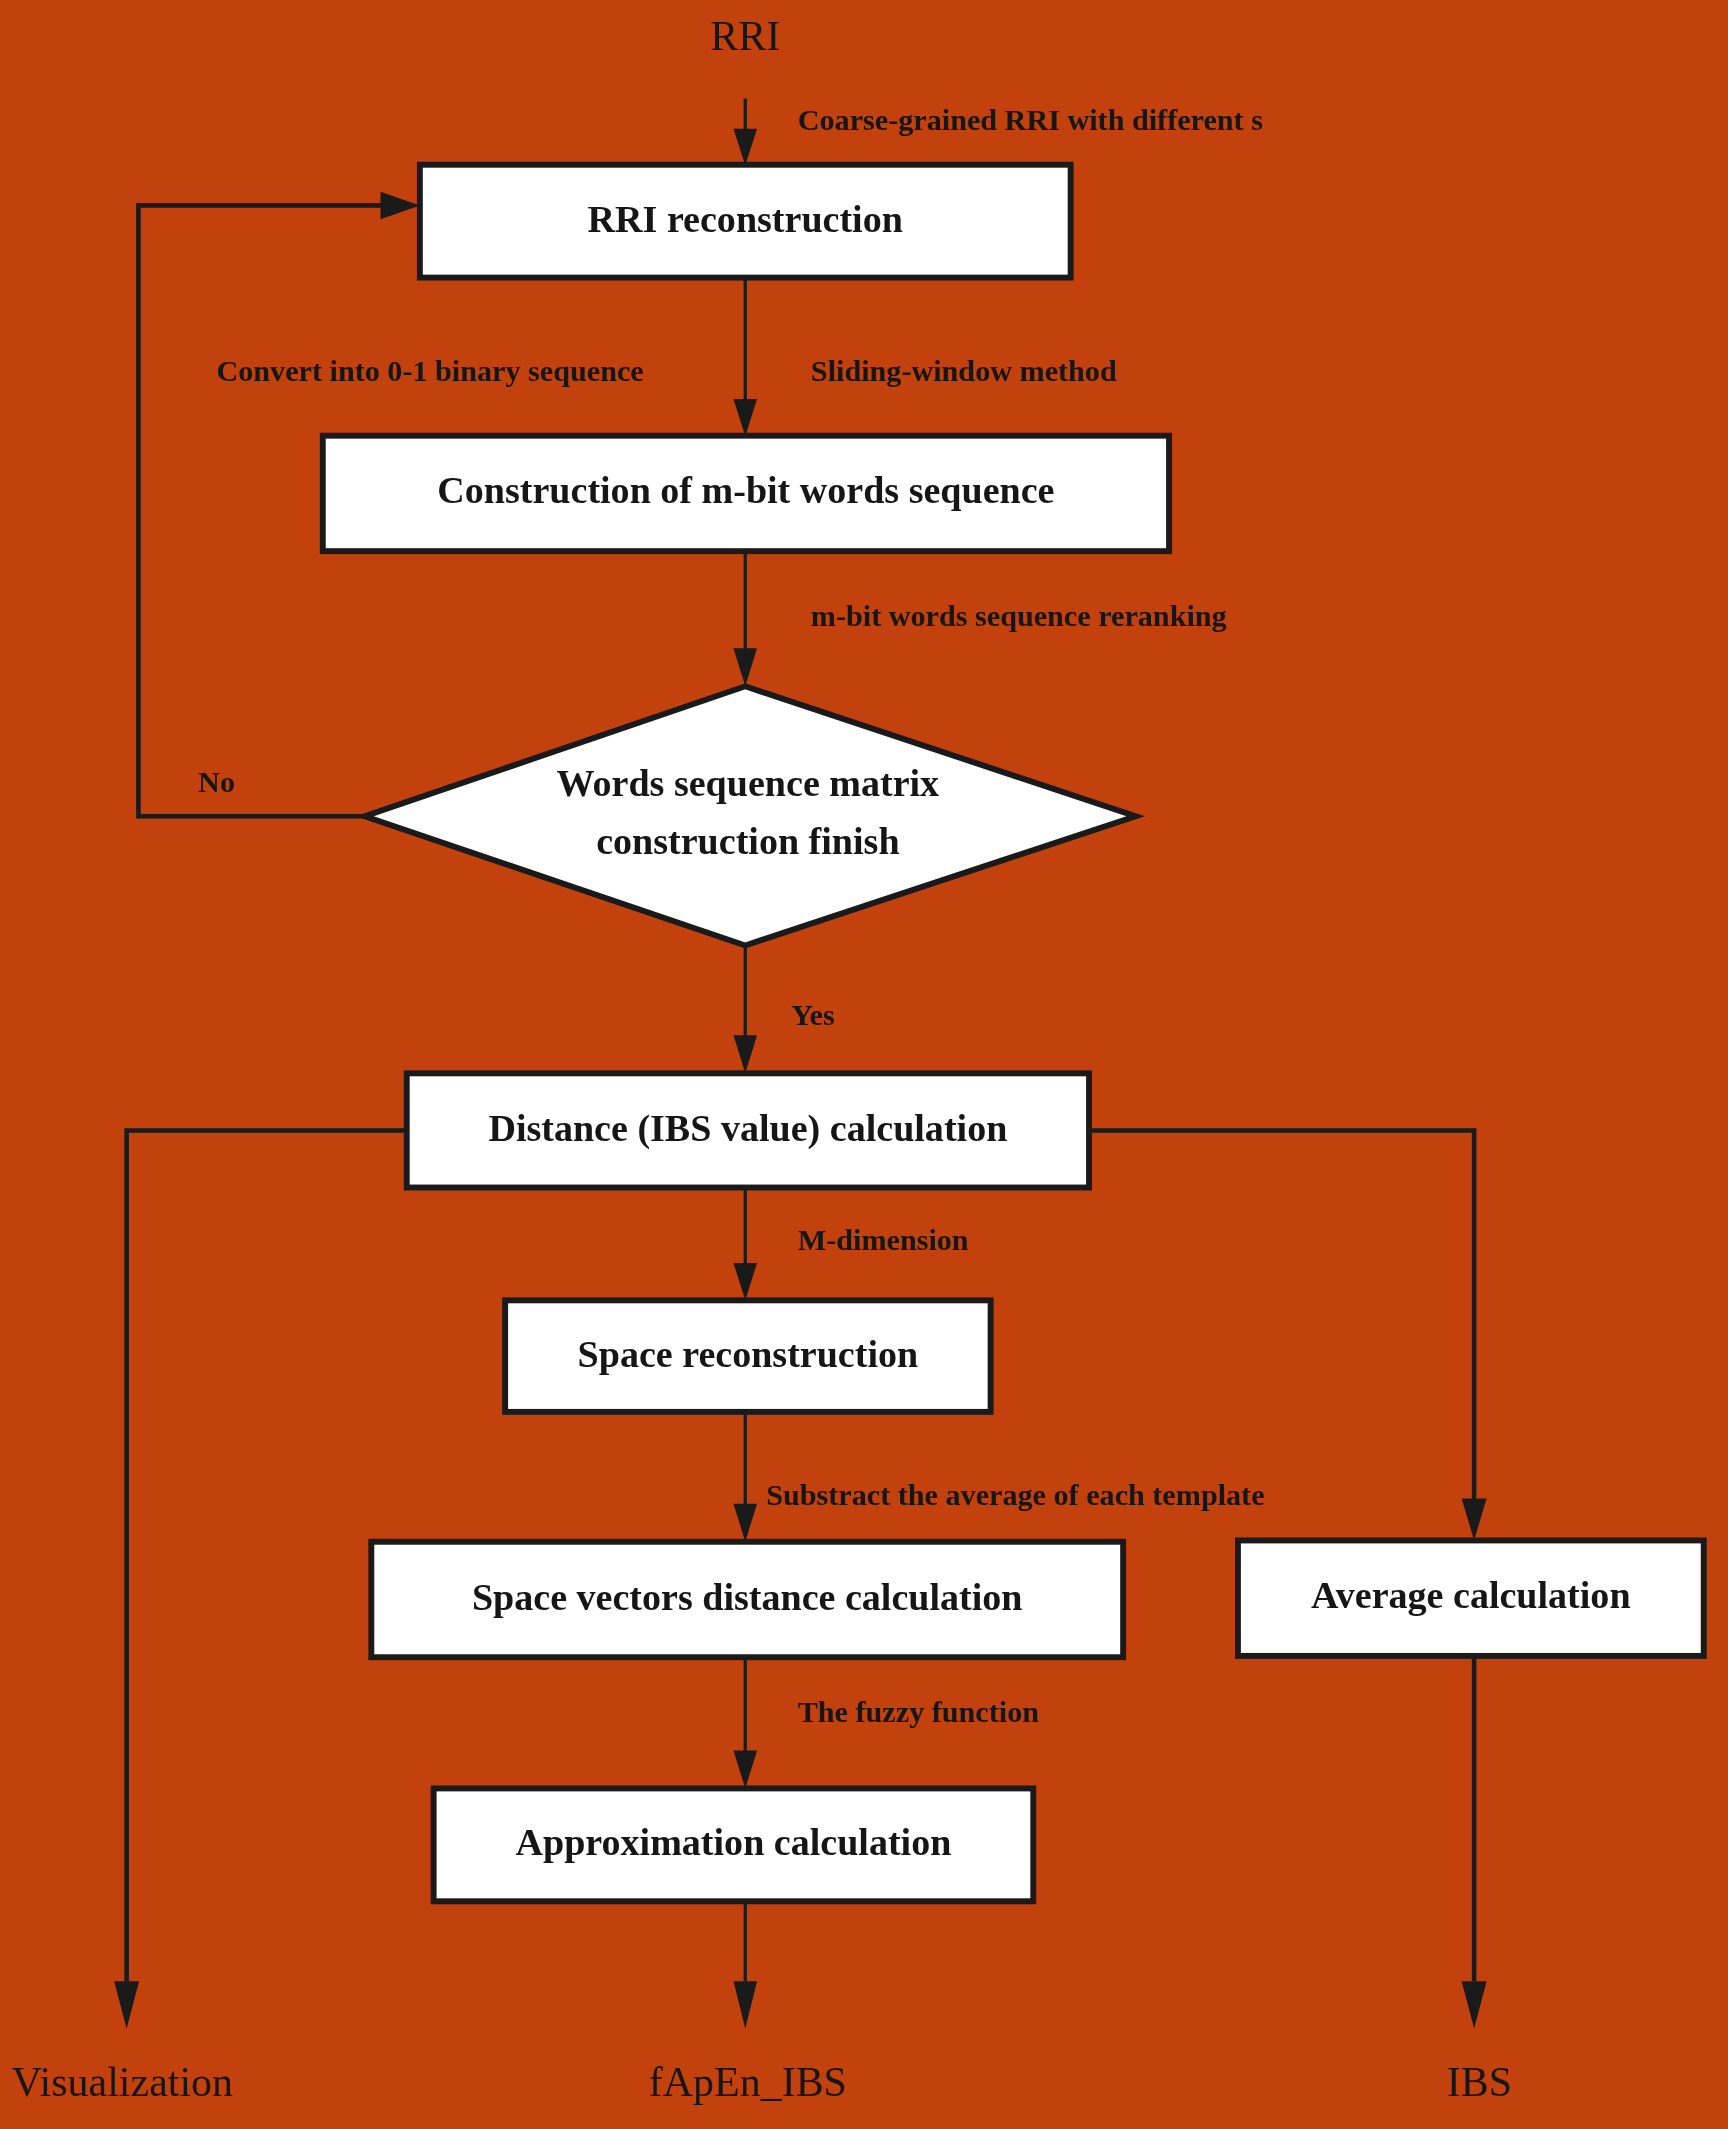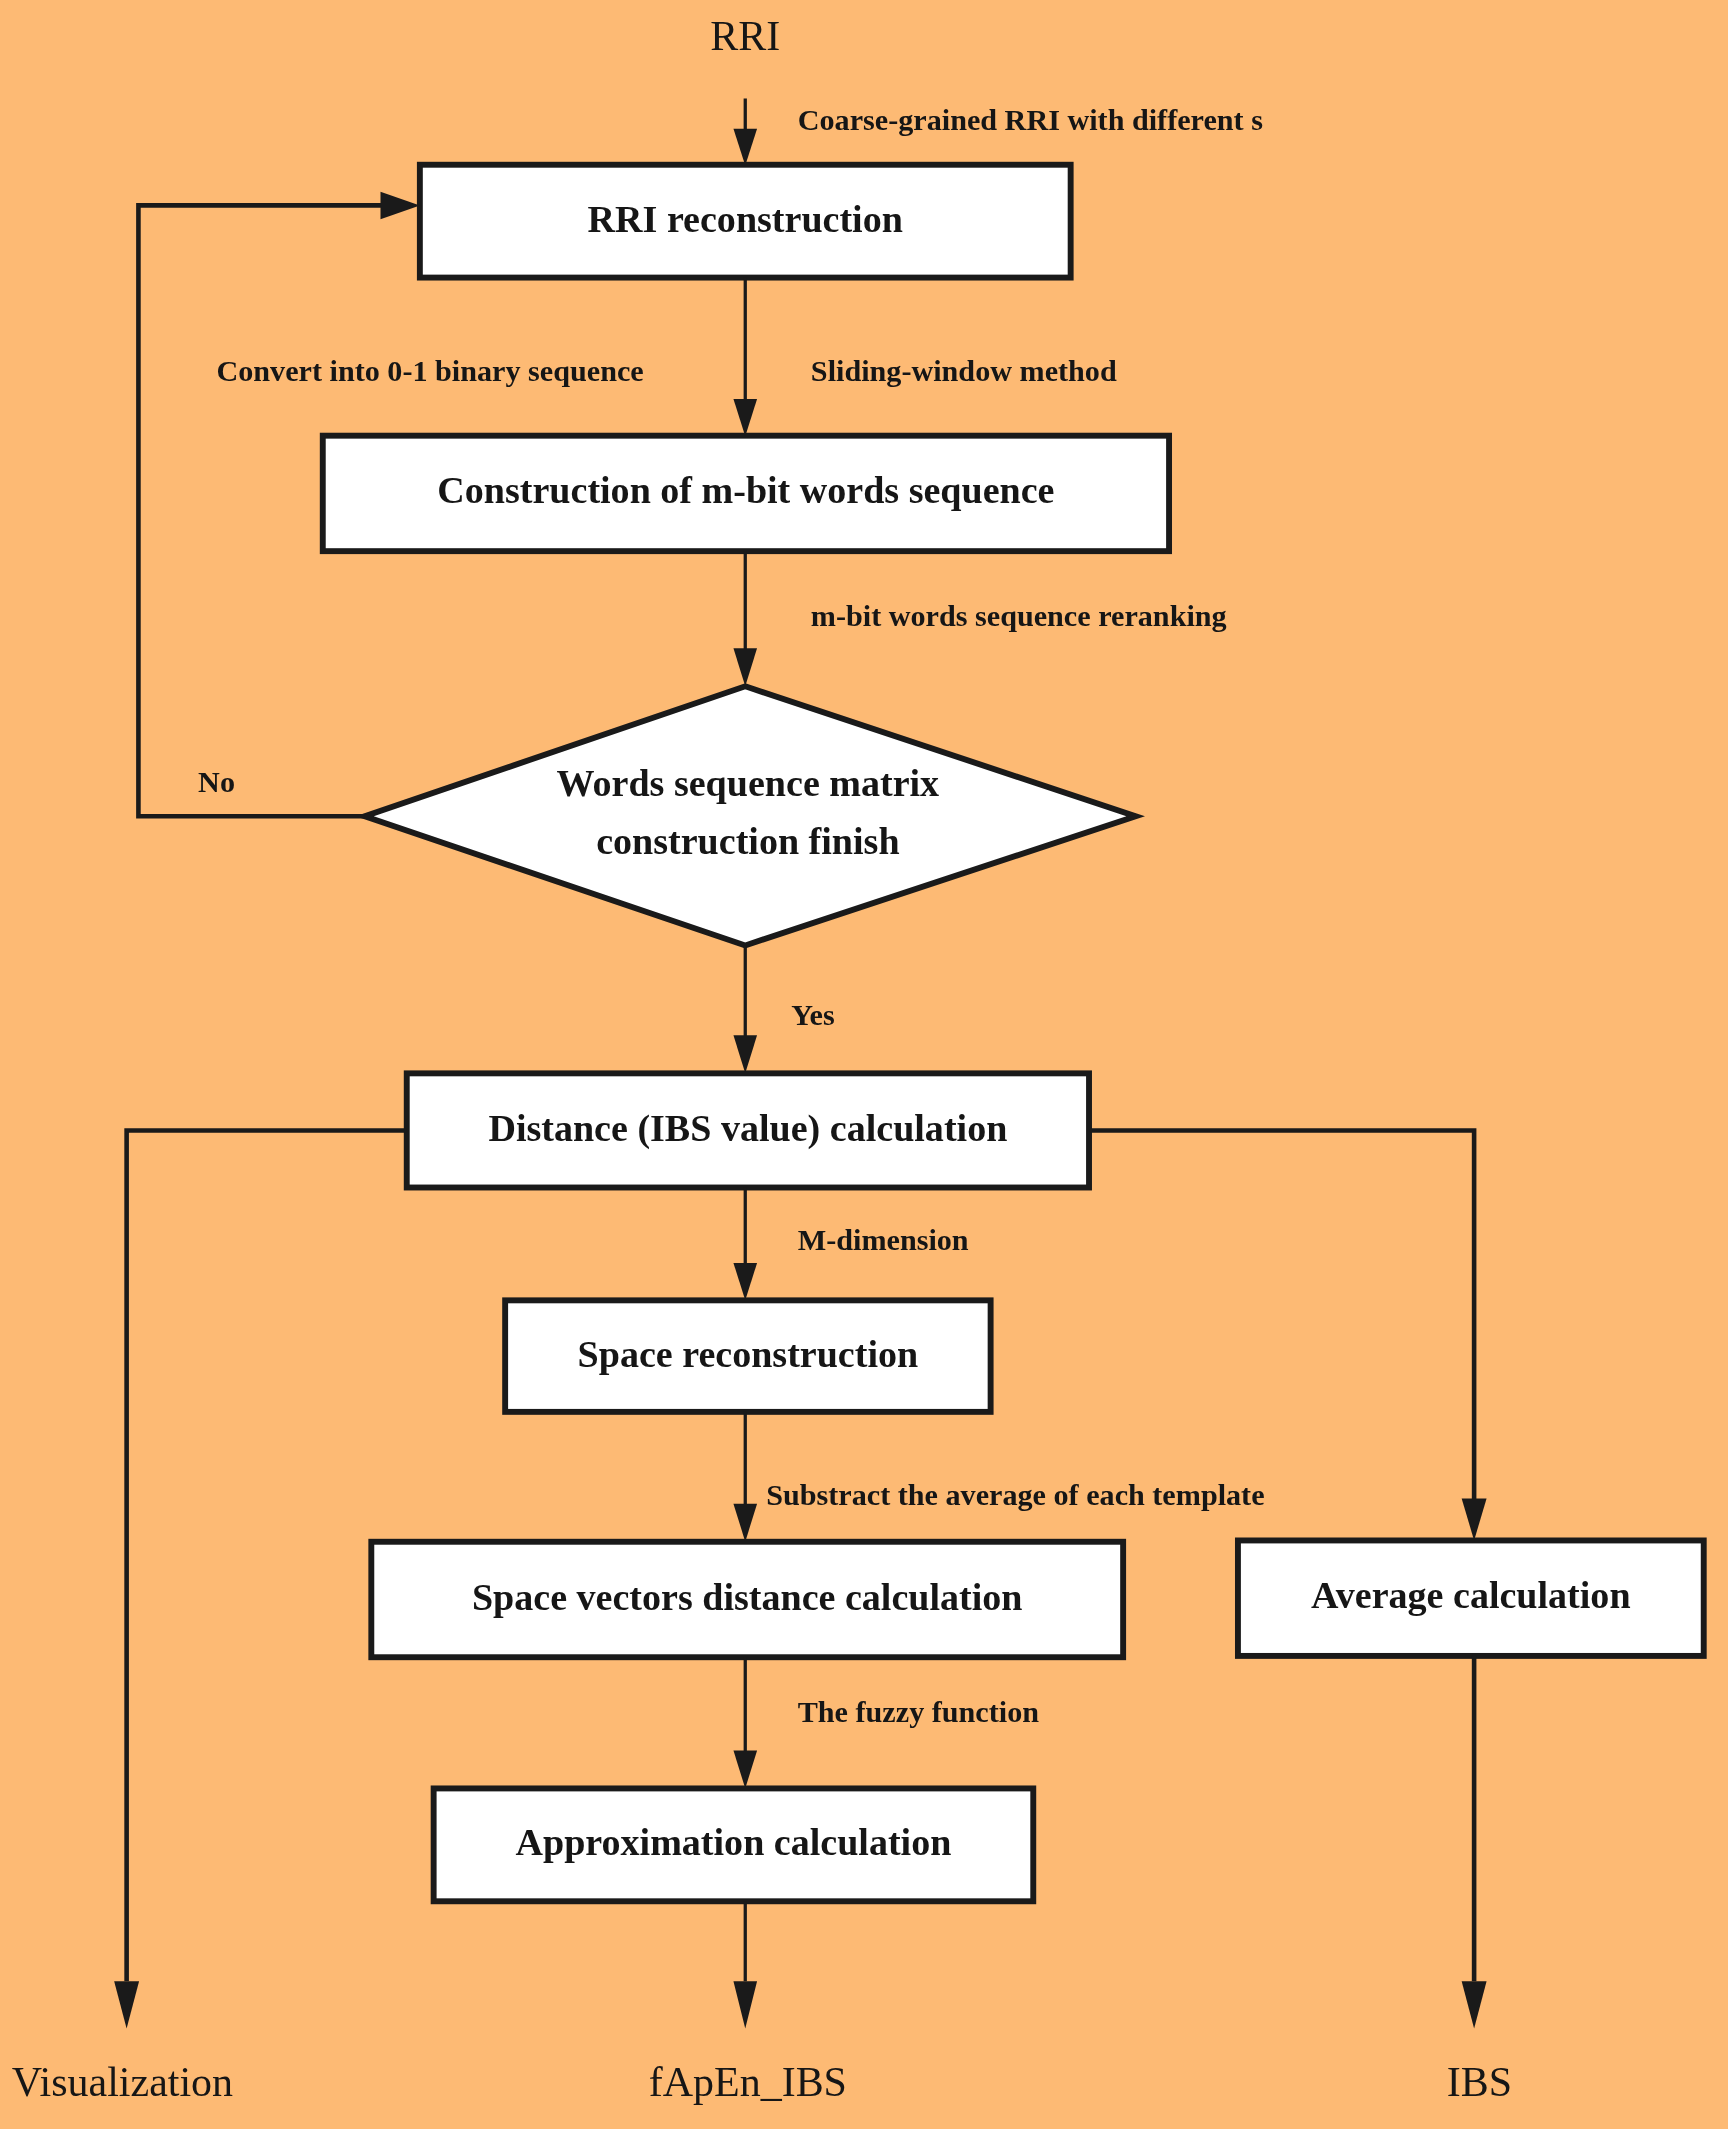--- a/index.html
+++ b/index.html
@@ -4,21 +4,21 @@
 <style>
   html, body {
     margin: 0;
     padding: 0;
     background: #ffffff;
   }
   #page {
     position: relative;
     width: 1728px;
     height: 2129px;
-    background: #fdba74;
+    background: #c2410c;
     overflow: hidden;
     font-family: "Liberation Serif", "DejaVu Serif", serif;
   }
   svg.flow {
     position: absolute;
     top: 0;
     left: 0;
     width: 1728px;
     height: 2129px;
   }

